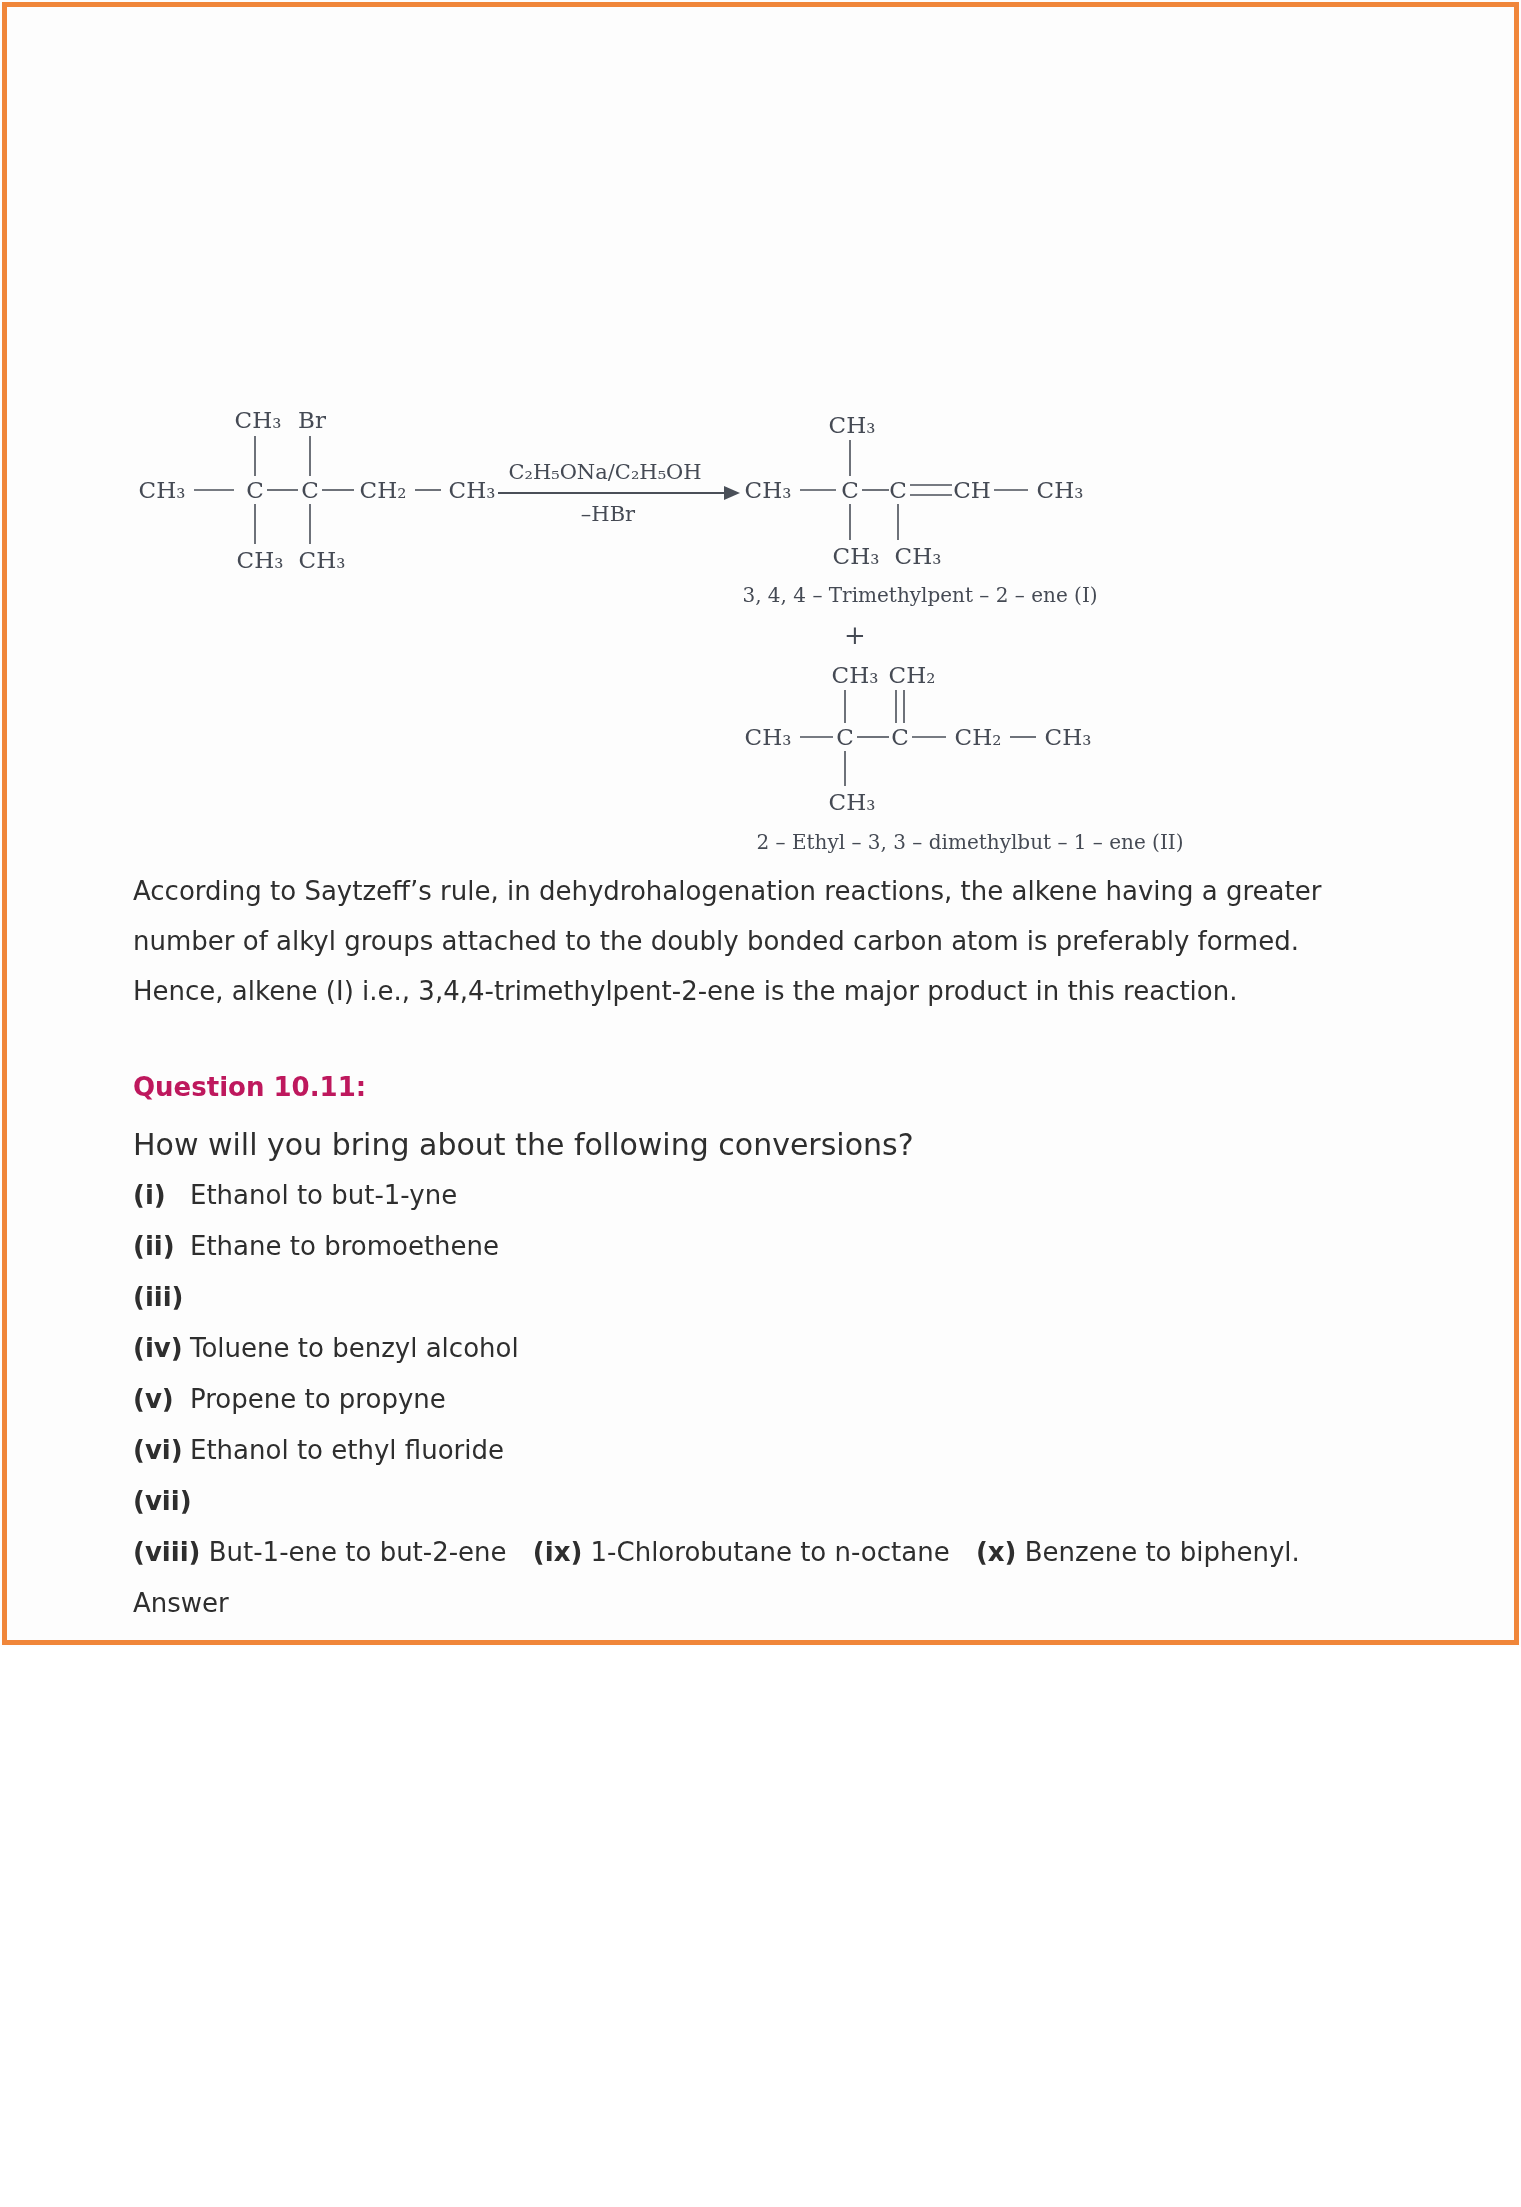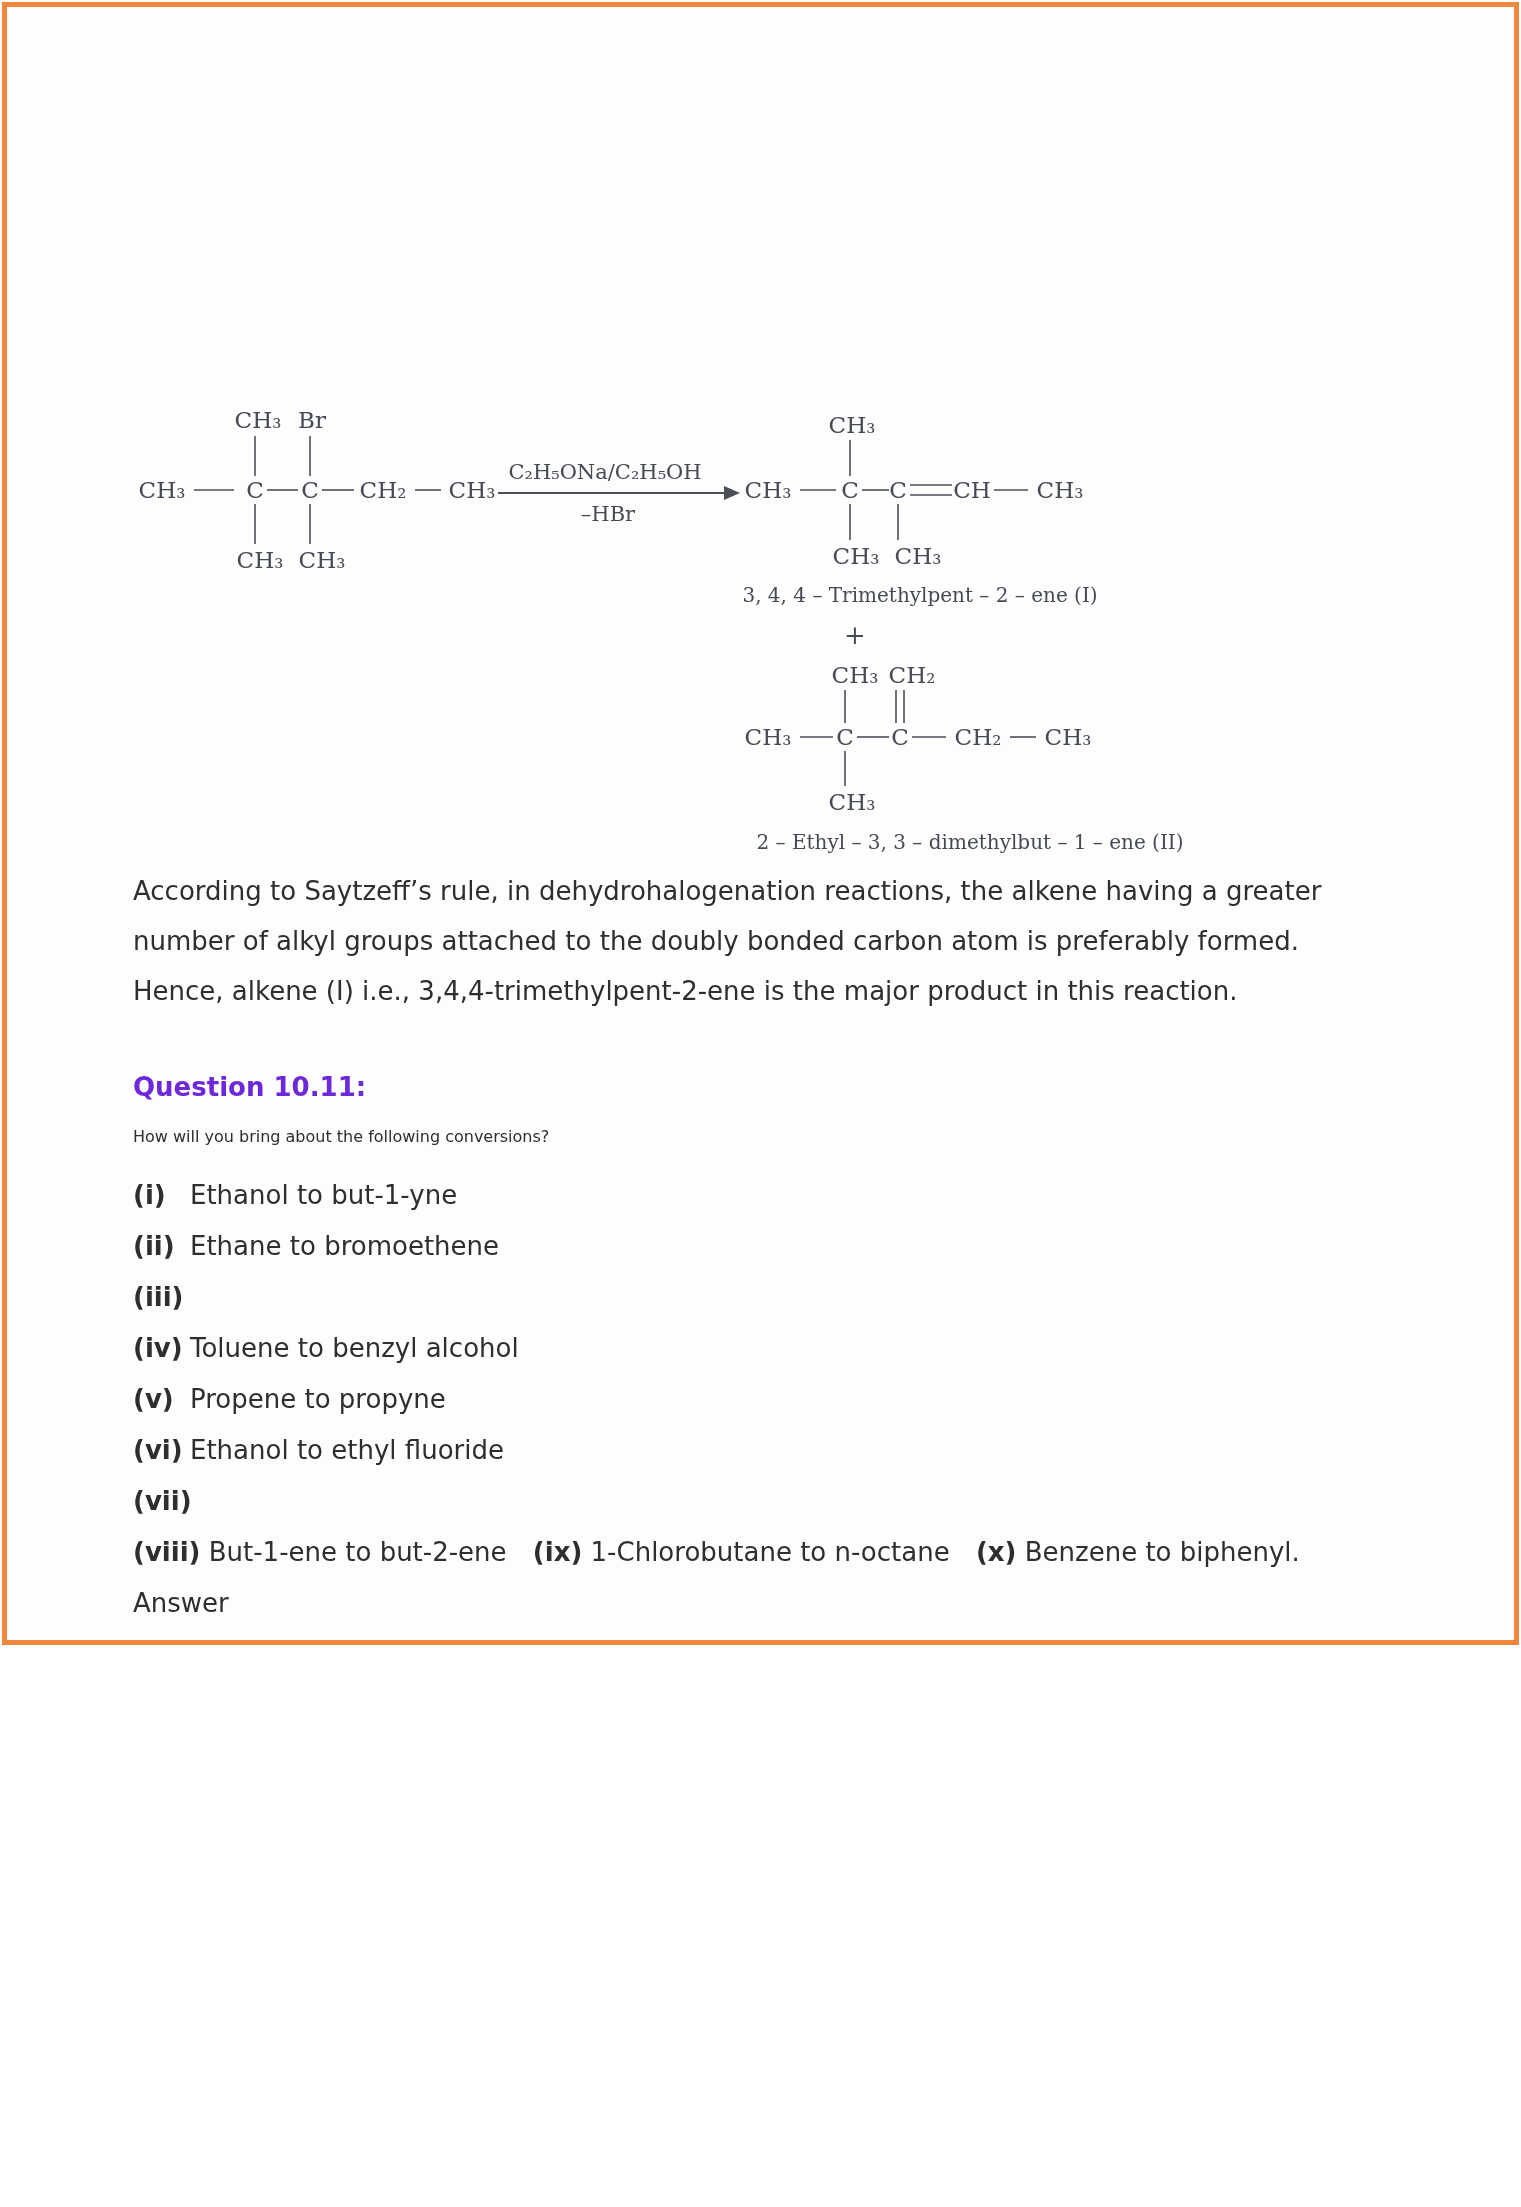--- a/index.html
+++ b/index.html
@@ -15,22 +15,22 @@
   .scheme .reagent{font-size:21px;}
   .scheme .plus{font-size:26px;}
   .scheme line{stroke:#4a4f58;stroke-width:1.6;}
   .scheme .arrowline{stroke-width:2;}
 
   
   .para{position:absolute;left:133px;top:866px;font-size:26px;line-height:50px;
         color:#2e2e2e;white-space:nowrap;}
 
   .q-heading{position:absolute;left:133px;top:1072px;font-size:26px;font-weight:bold;
-        color:#6d28d9;}
-  .q-intro{position:absolute;left:133px;top:1127px;font-size:16px;}
+        color:#be185d;}
+  .q-intro{position:absolute;left:133px;top:1127px;font-size:30px;}
 
   .q-list{position:absolute;left:133px;top:1170px;font-size:26px;}
   .q-row{display:flex;height:51px;line-height:51px;white-space:nowrap;}
   .q-num{font-weight:bold;min-width:57px;}
   .q-row-multi{height:51px;line-height:51px;white-space:nowrap;}
   .q-num-inline{font-weight:bold;}
   .q-num-inline.gap{margin-left:18px;}
   .q-seg{}
   .answer-row{height:51px;line-height:51px;}
 

